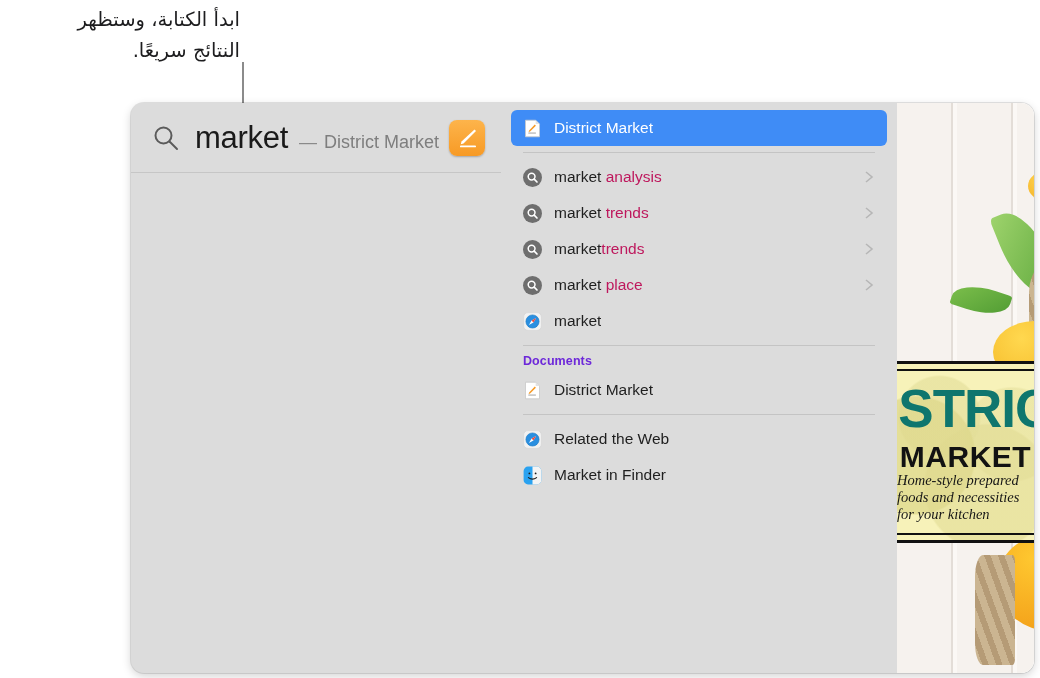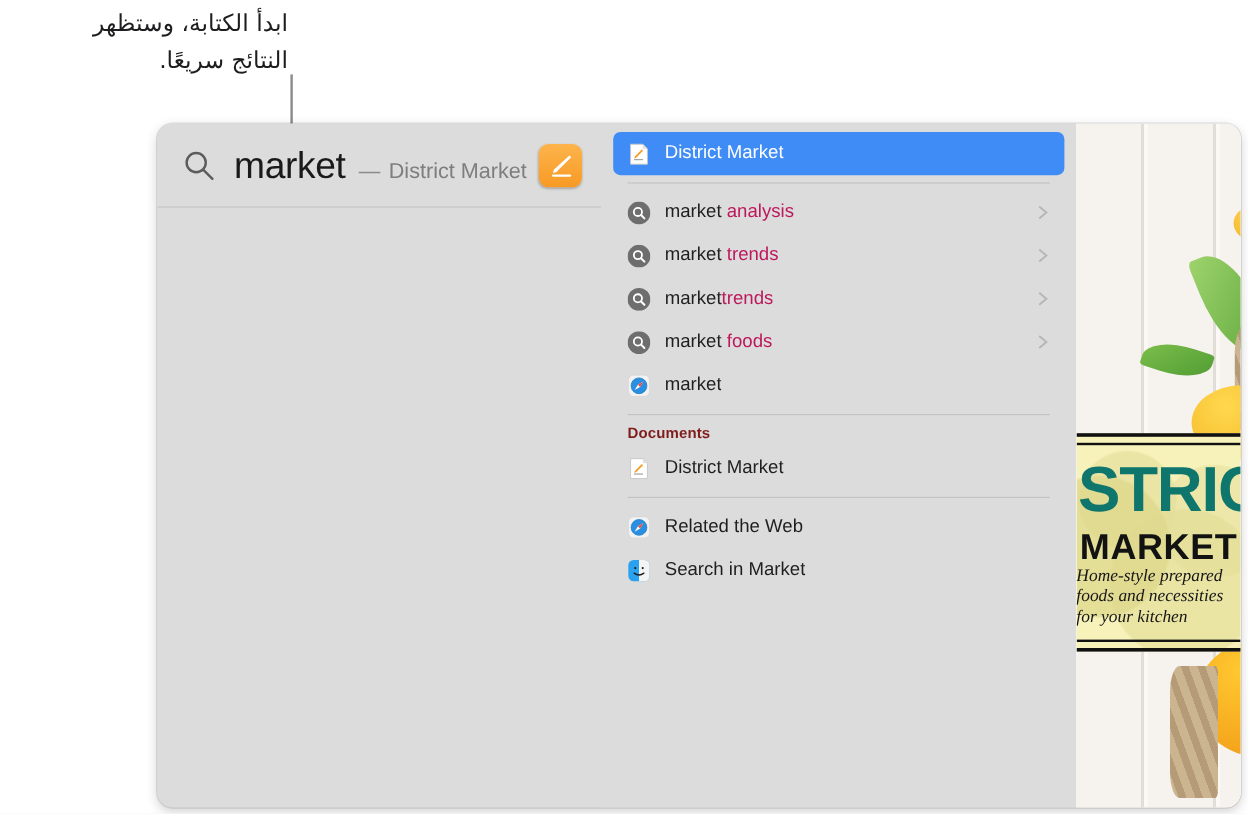--- a/index.html
+++ b/index.html
@@ -175,21 +175,21 @@
   .row-chevron svg { display: block; }
 
   .list-separator {
     height: 1px;
     background: #c4c4c4;
     margin: 6px 22px 6px 22px;
   }
   .section-header {
     font-size: 12.5px;
     font-weight: bold;
-    color: #7f1d1d;
+    color: #6d28d9;
     padding: 2px 0 4px 22px;
     letter-spacing: 0.1px;
   }
 
   
   #preview-panel {
     flex: 1 1 auto;
     background: #ffffff;
     min-width: 0;
     position: relative;
@@ -410,21 +410,21 @@
       </div>
 
       <div class="result-row">
         <span class="row-icon">
           <svg width="19" height="19" viewBox="0 0 19 19">
             <circle cx="9.5" cy="9.5" r="9.5" fill="#6e6e6e"></circle>
             <circle cx="8.6" cy="8.6" r="3.4" fill="none" stroke="#ffffff" stroke-width="1.5"></circle>
             <line x1="11.2" y1="11.2" x2="14" y2="14" stroke="#ffffff" stroke-width="1.7" stroke-linecap="round"></line>
           </svg>
         </span>
-        <span class="row-label"><span class="match">market</span><span class="rest"> foods</span></span>
+        <span class="row-label"><span class="match">market</span><span class="rest"> place</span></span>
         <span class="row-chevron">
           <svg width="12" height="16" viewBox="0 0 12 16">
               <polyline points="3,3 9,8 3,13" fill="none" stroke="#b0b0b0" stroke-width="1.6"></polyline>
             </svg>
         </span>
       </div>
 
       <div class="result-row">
         <span class="row-icon">
           <svg width="19" height="19" viewBox="0 0 19 19">
@@ -473,21 +473,21 @@
       <div class="result-row">
         <span class="row-icon">
           <svg width="19" height="19" viewBox="0 0 19 19">
             <rect x="0.6" y="0.6" width="17.8" height="17.8" rx="4.4" fill="#2aa2f0"></rect>
             <path d="M9.5 0.6 h4.5 a4.4 4.4 0 0 1 4.4 4.4 v9 a4.4 4.4 0 0 1 -4.4 4.4 H9.5 Z" fill="#f4f4f4"></path>
             <circle cx="6.4" cy="7.4" r="0.9" fill="#1b1b1b"></circle>
             <circle cx="12.6" cy="7.4" r="0.9" fill="#1b1b1b"></circle>
             <path d="M5.4 11.6 q4.1 3.1 8.2 0" fill="none" stroke="#1b1b1b" stroke-width="1.1" stroke-linecap="round"></path>
           </svg>
         </span>
-        <span class="row-label">Search in Market</span>
+        <span class="row-label">Market in Finder</span>
       </div>
 
     </div>
 
     <div id="preview-panel">
       <div id="preview-doc">
 
         <div class="wood" id="wood-top"></div>
         <div class="wood" id="wood-bottom"></div>
 

